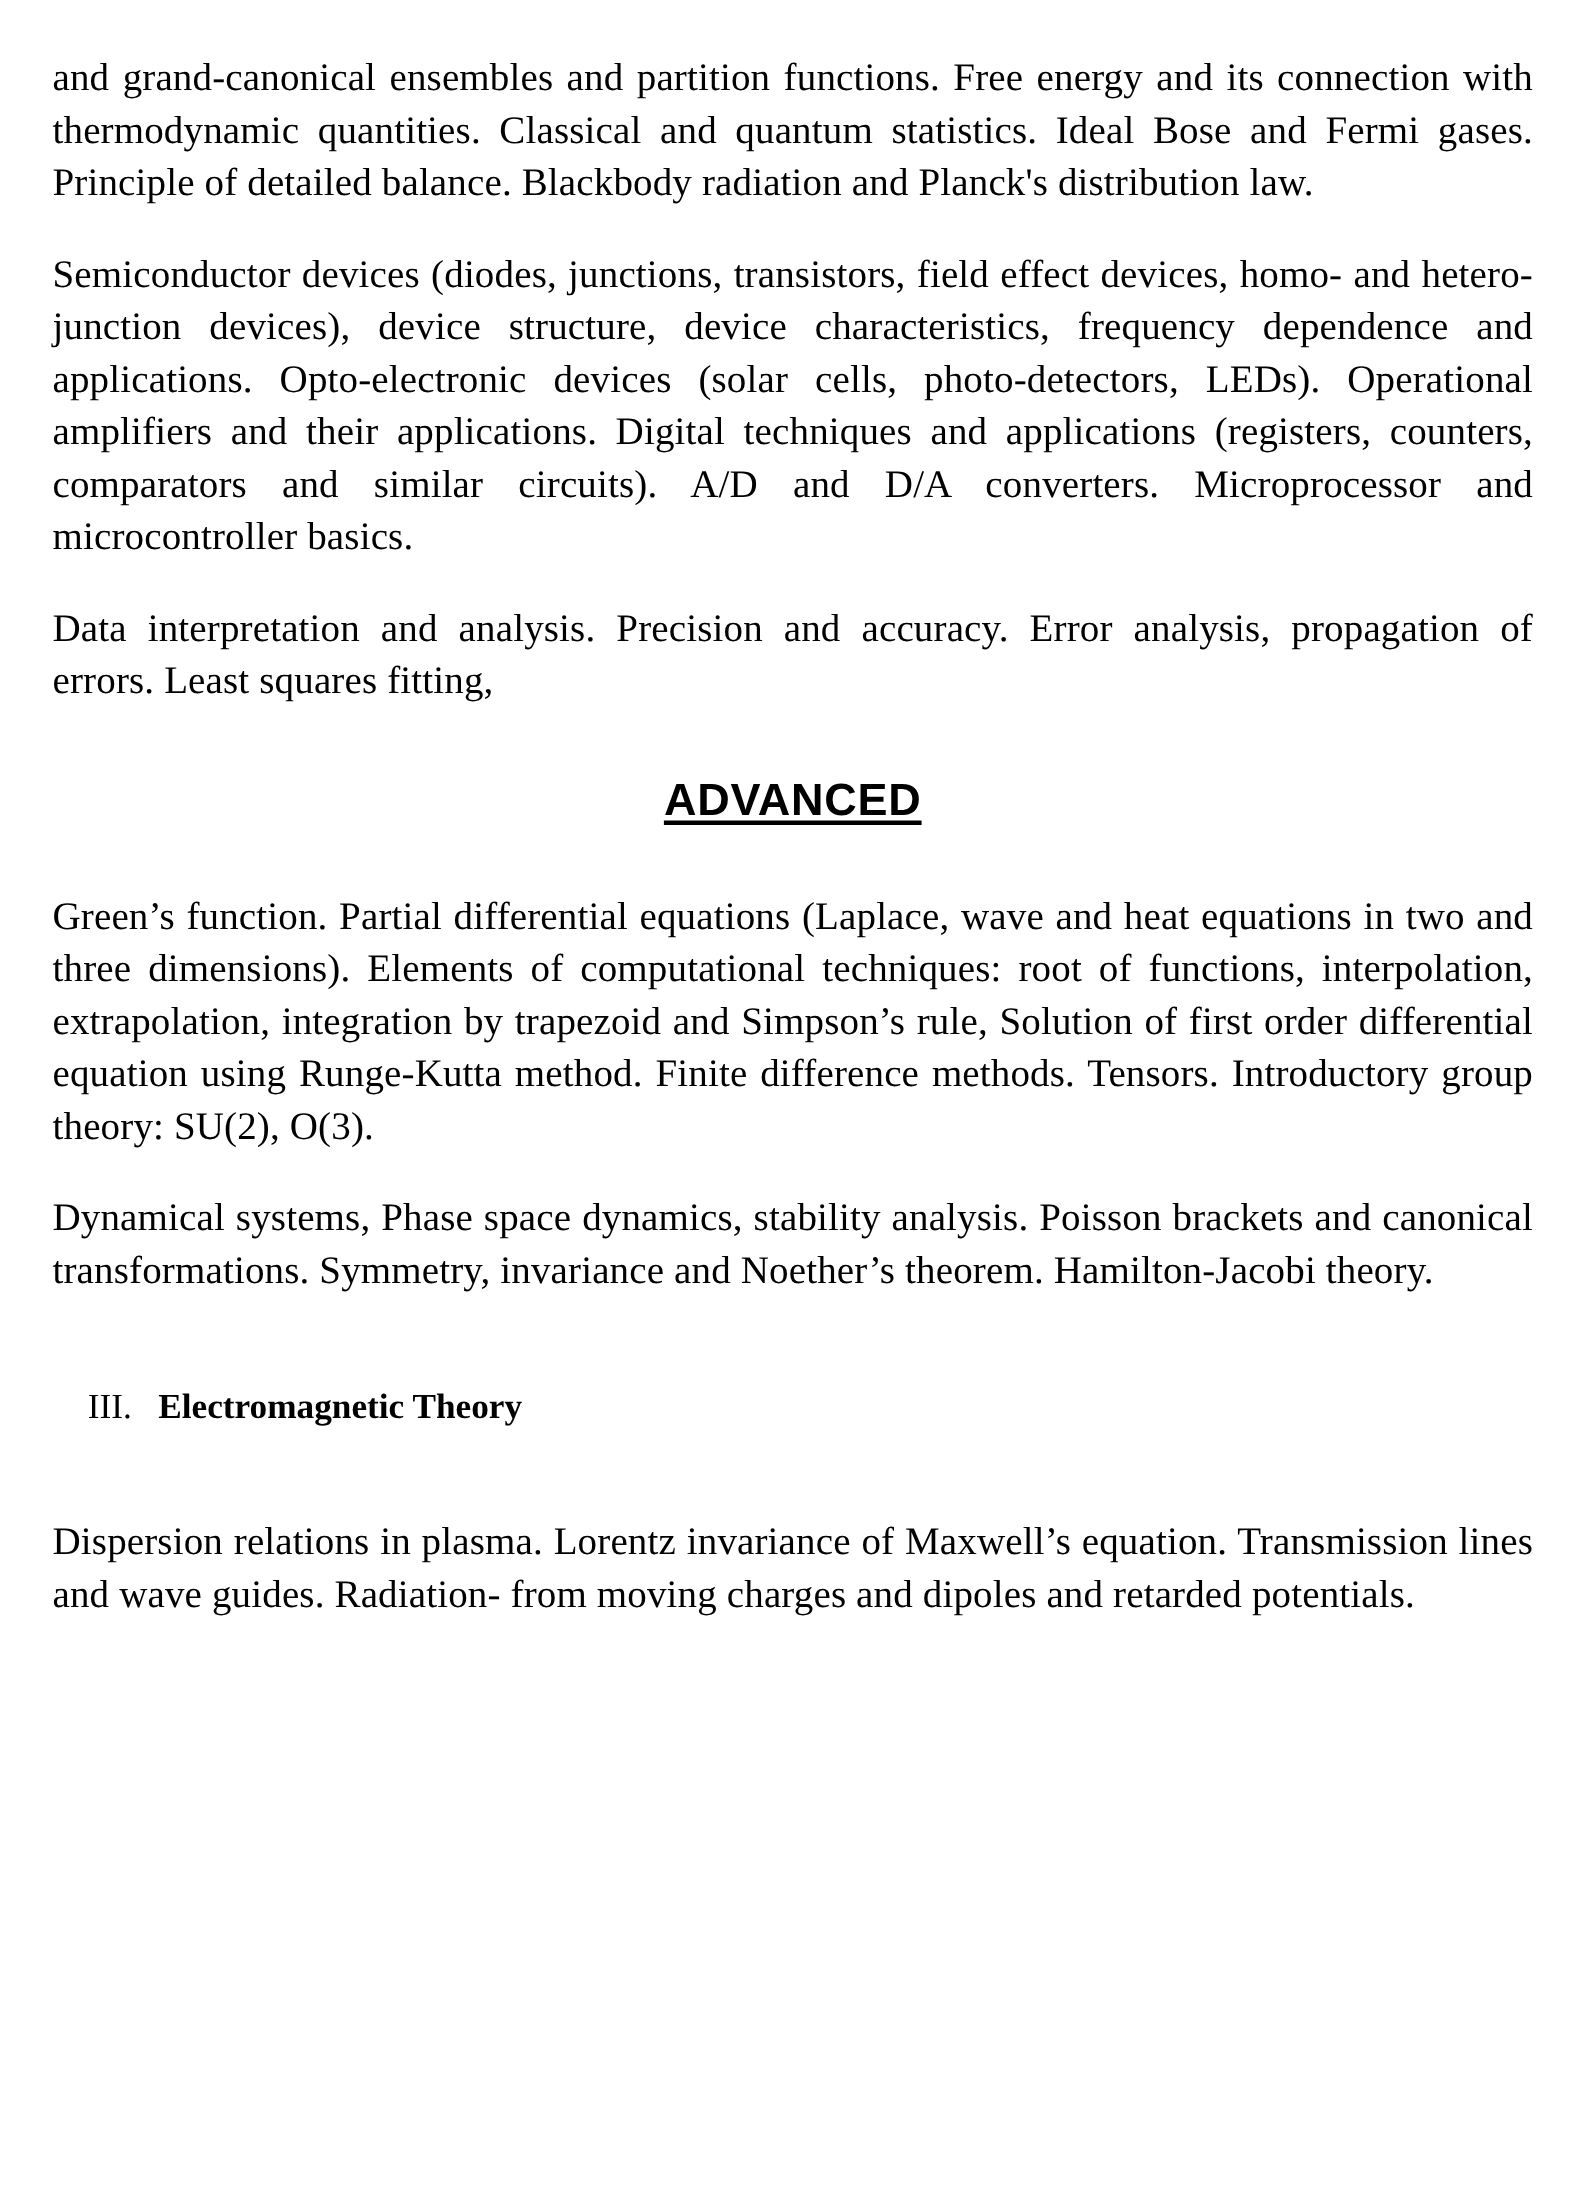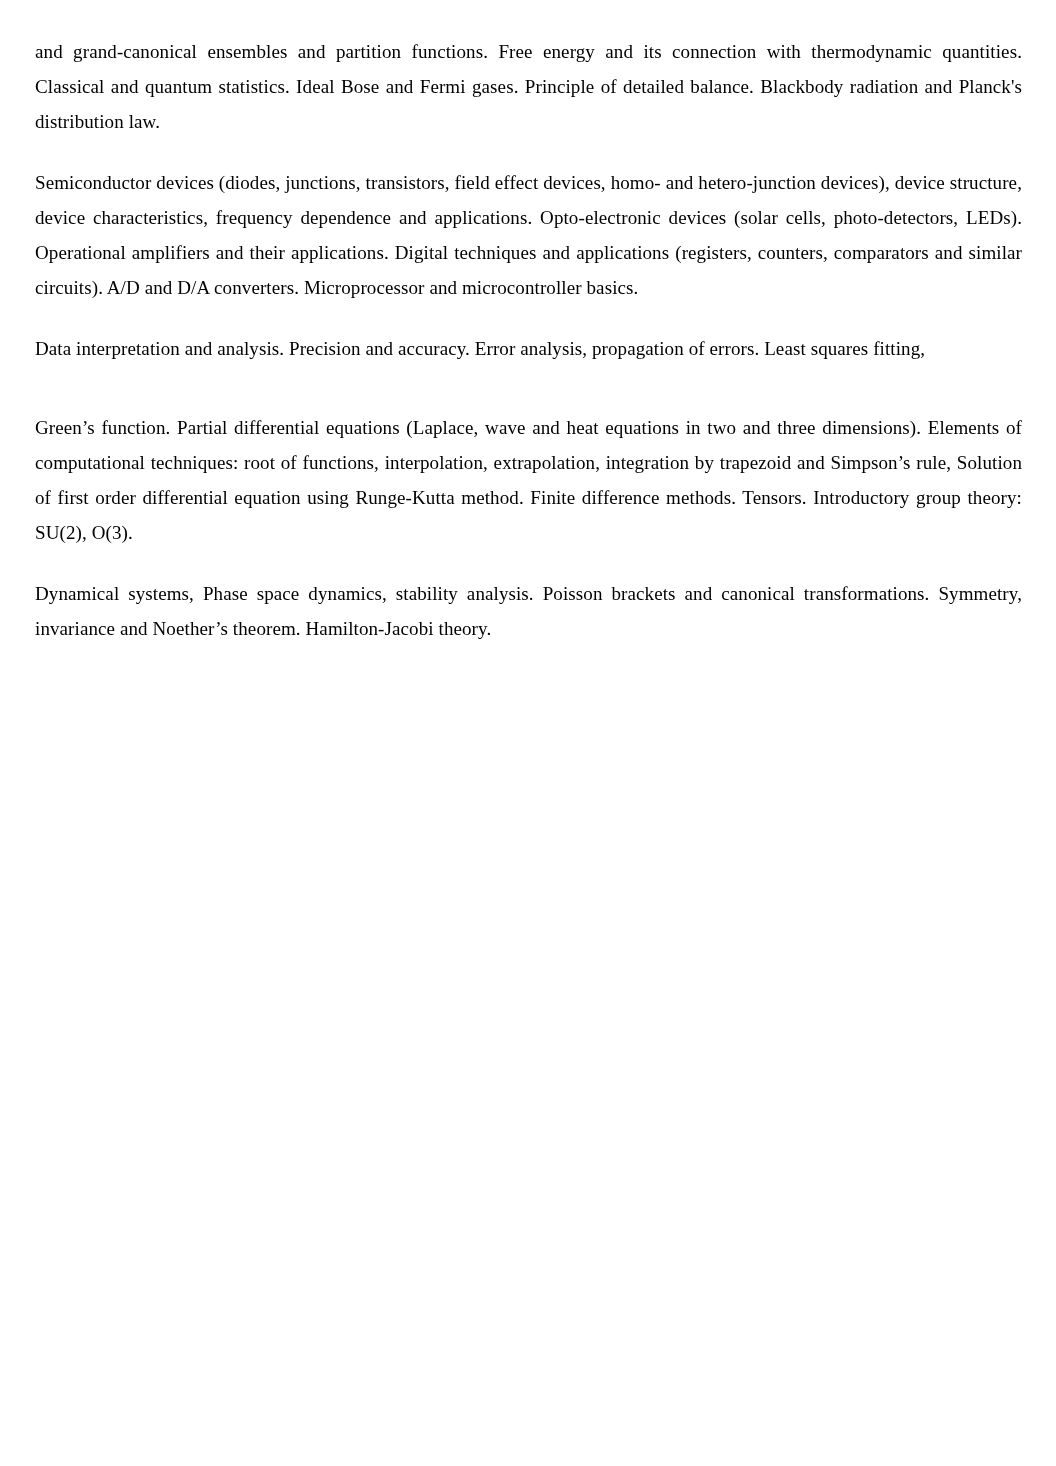--- a/index.html
+++ b/index.html
@@ -12,21 +12,21 @@
     width: 1056px;
     height: 1466px;
     background: #ffffff;
     box-sizing: border-box;
     padding: 34px 34px 0 35px;
     font-family: "Liberation Serif", "DejaVu Serif", serif;
     color: #000000;
     overflow: hidden;
   }
   .body-text {
-    font-size: 19px;
+    font-size: 26px;
     line-height: 35px;
     text-align: justify;
     text-justify: inter-word;
     margin: 0;
     letter-spacing: 0.1px;
   }
   .para {
     margin-bottom: 26px;
   }
   .section-heading {
@@ -71,24 +71,29 @@
 <div class="page">
 
   <p class="body-text para">and grand-canonical ensembles and partition functions. Free energy and its connection with thermodynamic quantities. Classical and quantum statistics. Ideal Bose and Fermi gases. Principle of detailed balance. Blackbody radiation and Planck's distribution law.</p>
 
 
   <p class="body-text para">Semiconductor devices (diodes, junctions, transistors, field effect devices, homo- and hetero-junction devices), device structure, device characteristics, frequency dependence and applications. Opto-electronic devices (solar cells, photo-detectors, LEDs).    Operational amplifiers and their applications. Digital techniques and applications (registers, counters, comparators and similar circuits). A/D and D/A converters. Microprocessor and microcontroller basics.</p>
 
   <p class="body-text para">Data interpretation and analysis. Precision and accuracy. Error analysis, propagation of errors. Least squares fitting,</p>
 
   <div class="part-title-block">
+    <span class="part-line part-line-2">ADVANCED</span>
   </div>
 
   <p class="body-text para">Green’s function. Partial differential equations (Laplace, wave and heat equations in two and three dimensions). Elements of computational techniques: root of functions, interpolation, extrapolation, integration by trapezoid and Simpson’s rule, Solution of first order differential equation using Runge-Kutta method. Finite difference methods. Tensors. Introductory group theory: SU(2), O(3).</p>
 
   <p class="body-text para">Dynamical systems, Phase space dynamics, stability analysis.   Poisson brackets and canonical transformations. Symmetry, invariance and Noether’s theorem. Hamilton-Jacobi theory.</p>
 
+  <div class="section-heading">
+    <span class="sec-num">III.</span><span class="sec-num">   </span><span class="sec-title">Electromagnetic Theory</span>
+  </div>
+  <p class="body-text para">Dispersion relations in plasma. Lorentz invariance of Maxwell’s equation. Transmission lines and wave guides. Radiation- from moving charges and dipoles and retarded potentials.</p>
 
   <div class="section-heading">
     
   </div>
 
 </div>
 
 </body></html>

